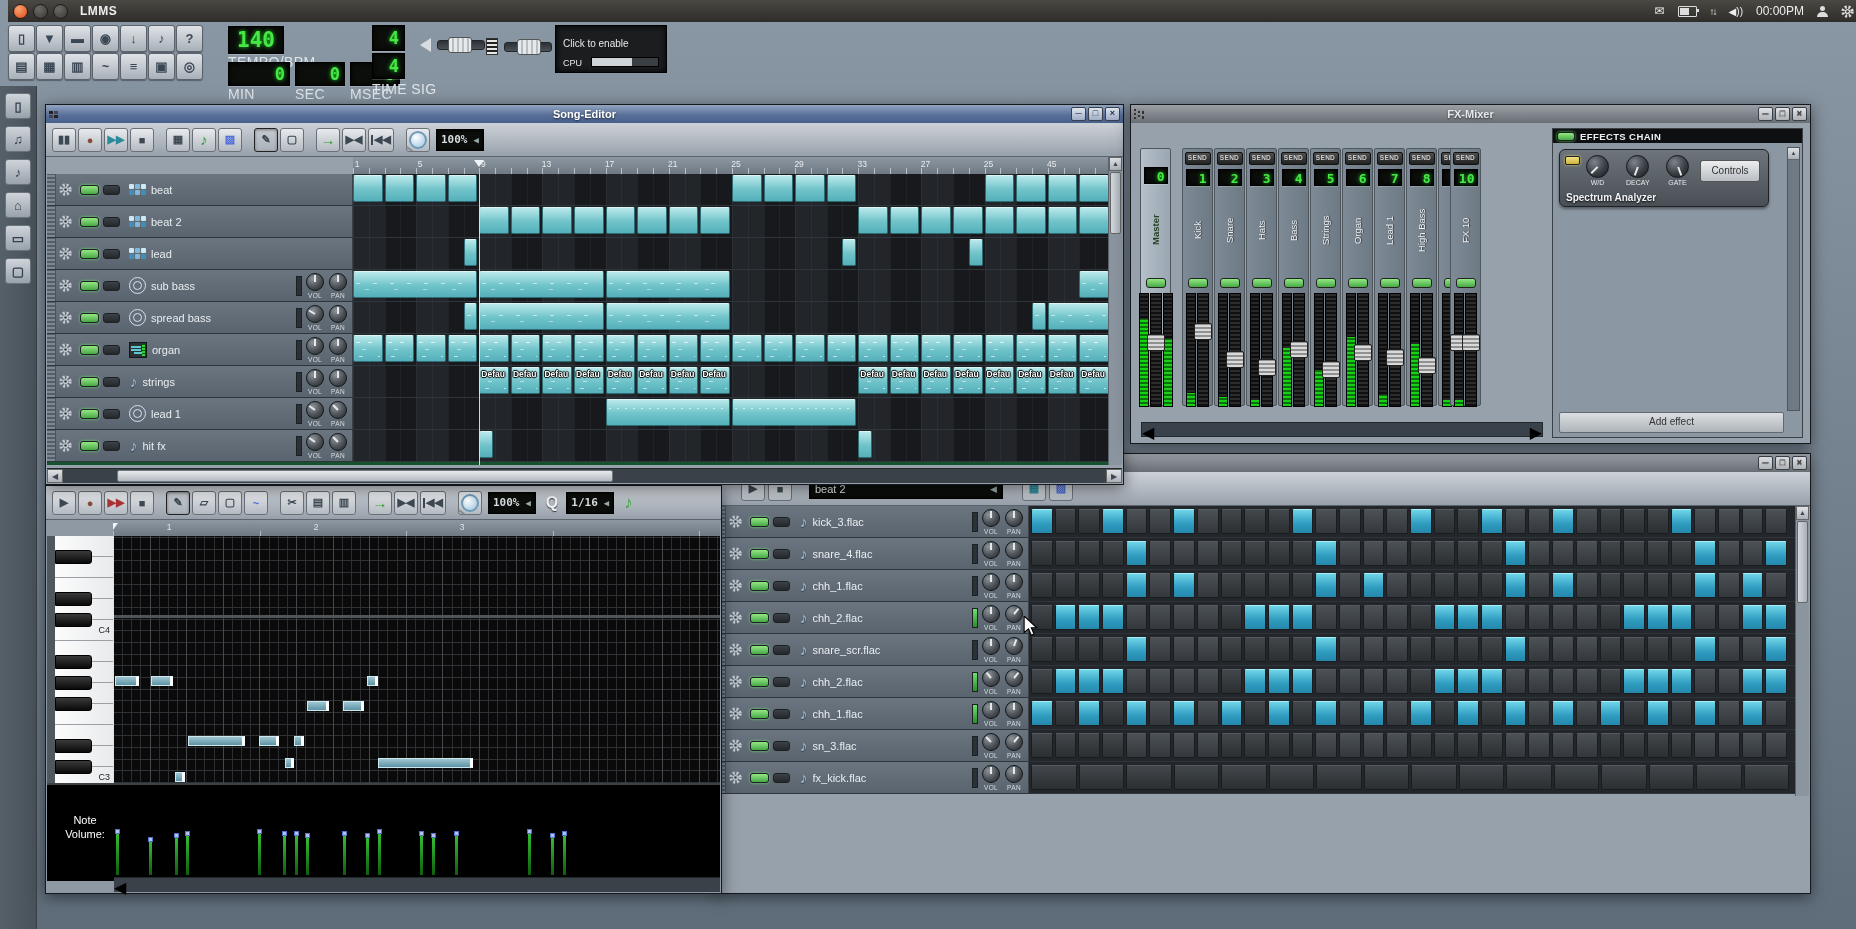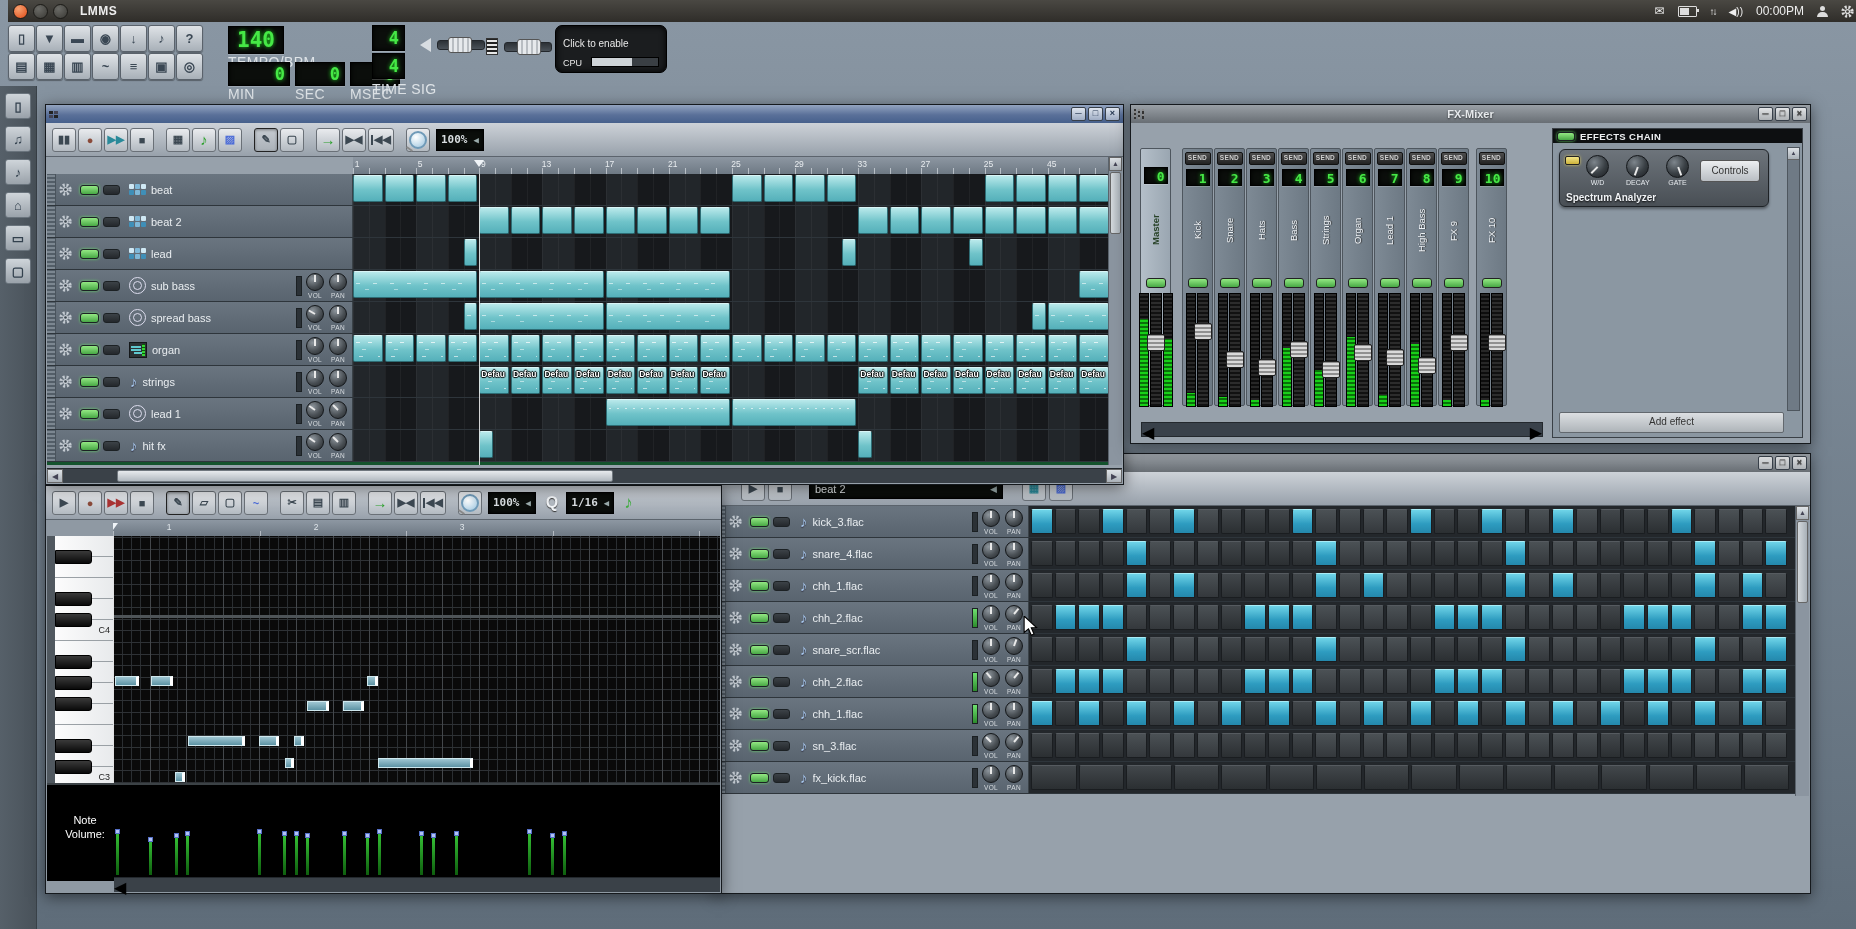--- a/index.html
+++ b/index.html
@@ -35,21 +35,21 @@
   .tseg{width:56px;height:22px;font-size:17px;text-align:right;padding-right:4px;line-height:22px}
   .tsmall{width:44px}
   #timesig-wrap{position:absolute;left:372px;top:3px;text-align:center}
   .sig{width:26px;height:24px;font-size:17px;text-align:right;padding-right:5px;line-height:24px;margin-bottom:2px}
   .hslider{position:absolute;top:16px;display:flex;align-items:center;gap:6px}
   .slot{width:46px;height:8px;background:linear-gradient(#2c3136,#4a5158);border:1px solid #23272c;border-radius:3px;position:relative}
   .shandle{position:absolute;top:-4px;width:22px;height:14px;border:1px solid #555;border-radius:3px;
     background:repeating-linear-gradient(90deg,#e6e9ec 0 3px,#b8bdc2 3px 5px)}
   .volglyph{width:0;height:0;border-left:11px solid #d8dde2;border-top:7px solid transparent;border-bottom:7px solid transparent;transform:rotate(180deg)}
   .pianoglyph{width:10px;height:15px;background:repeating-linear-gradient(0deg,#e8e8e8 0 2px,#222 2px 4px);border:1px solid #333}
-  #cpu-box{position:absolute;left:555px;top:3px;width:112px;height:48px;background:#1b1d1f;border-radius:7px;
+  #cpu-box{position:absolute;left:555px;top:3px;width:112px;height:48px;background:#1b1d1f;border-radius:0;
     border:1px solid #000;box-shadow:inset 0 0 6px #000;color:#e8e8e8;font-size:10px;padding:4px 7px;box-sizing:border-box}
   #cpu-bar{position:absolute;left:35px;bottom:5px;width:66px;height:8px;border:1px solid #000;
     background:linear-gradient(90deg,#cfd4d8 0 60%,#3a3f44 60%)}
   
   #sidebar{position:absolute;left:0;top:86px;width:36px;bottom:0;background:linear-gradient(90deg,#566069,#49525a);border-right:1px solid #394148}
   .sbitem{width:24px;height:24px;margin:7px auto 0;border:1px solid #6a747d;border-radius:3px;
     background:linear-gradient(#cfd5da,#9aa2aa);display:flex;align-items:center;justify-content:center;
     font-size:13px;color:#33414e;font-weight:bold}
   
   .win{position:absolute;background:#97a1ab;border:1px solid #15191d;box-shadow:0 3px 14px rgba(0,0,0,.5);box-sizing:border-box}
@@ -1060,20 +1060,21 @@
   </div>
 
   <div class="win" id="se-win">
     <div class="tbar active">
       <span class="ticon" style="display:grid;grid-template-columns:4px 4px;grid-gap:1px">
           <i style="width:4px;height:3px;background:#222"></i>
           <i style="width:4px;height:3px;background:#445"></i>
           <i style="width:4px;height:3px;background:#445"></i>
           <i style="width:4px;height:3px;background:#222"></i>
         </span>
+      <span class="ttl">Song-Editor</span>
       <span class="winbtns">
         <span>─</span>
         <span>□</span>
         <span>×</span>
       </span>
     </div>
     <div class="tools" id="se-tools">
         <div class="tool">▮▮</div>
         <div class="tool rec" style="color: rgb(138, 74, 58);">●</div>
         <div class="tool teal">▶▶</div>
@@ -1680,21 +1681,21 @@
             <div class="chled"></div>
             <div class="fader">
               <div class="mcol">
                 <div class="mfill" style="height: 5%;"></div>
               </div>
               <div class="fslot">
                 <div class="fhandle" style="bottom: 49.4%;"></div>
               </div>
             </div>
           </div>
-          <div class="strip" style="left: 344px; justify-content: space-between;">
+          <div class="strip" style="left: 318px; justify-content: space-between;">
             <div class="send">SEND</div>
             <div class="chnum lcdbox">10</div>
             <div class="chlabel">FX 10</div>
             <div class="chled"></div>
             <div class="fader">
               <div class="mcol">
                 <div class="mfill" style="height: 5%;"></div>
               </div>
               <div class="fslot">
                 <div class="fhandle" style="bottom: 49.4%;"></div>

